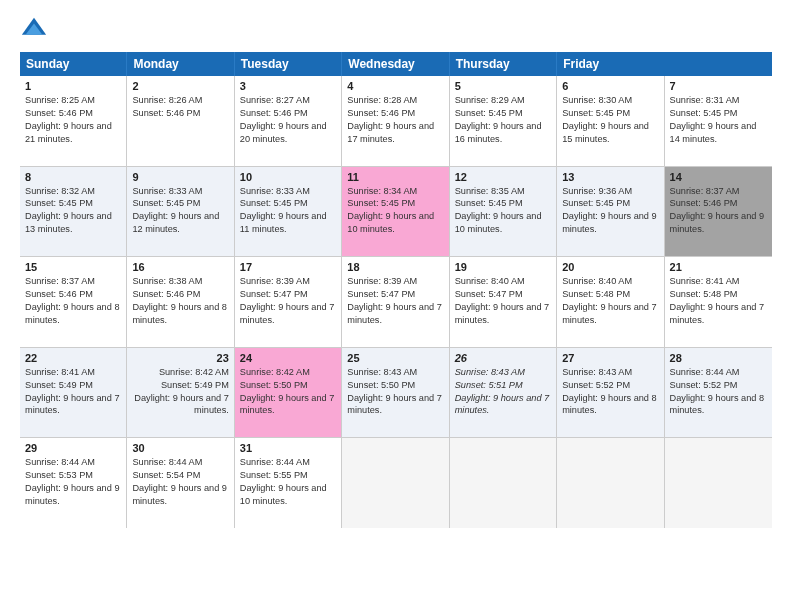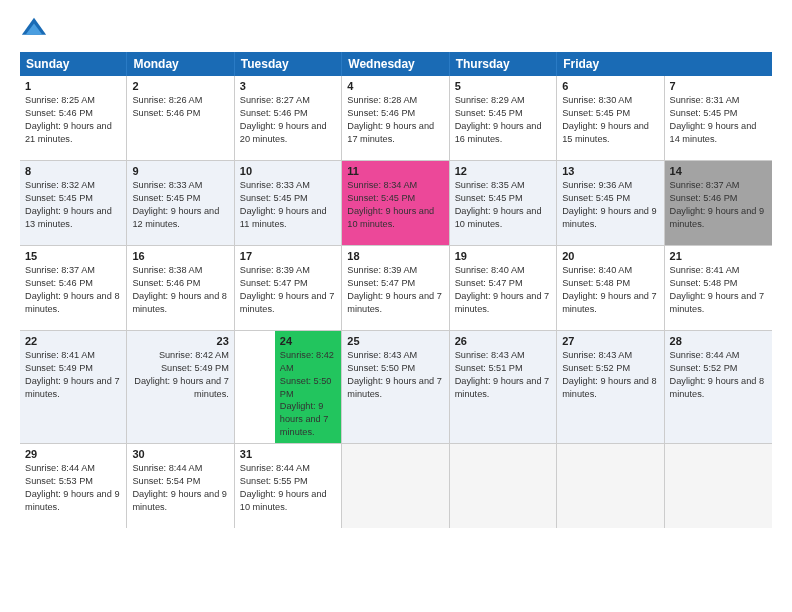--- a/index.html
+++ b/index.html
@@ -215,21 +215,21 @@
         </div>
       </div>
           <div class="cal-cell" style="background: rgb(238, 242, 248);">
         <span class="day-num">10</span>
         <div class="day-info">
           <span>Sunrise: 8:33 AM</span><br>
           <span>Sunset: 5:45 PM</span><br>
           <span>Daylight: 9 hours and 11 minutes.</span>
         </div>
       </div>
-          <div class="cal-cell" style="background: #ec4899;">
+          <div class="cal-cell" style="background: #f9a8d4;">
         <span class="day-num">11</span>
         <div class="day-info">
           <span>Sunrise: 8:34 AM</span><br>
           <span>Sunset: 5:45 PM</span><br>
           <span>Daylight: 9 hours and 10 minutes.</span>
         </div>
       </div>
           <div class="cal-cell" style="background: rgb(238, 242, 248);">
         <span class="day-num">12</span>
         <div class="day-info">
@@ -323,37 +323,37 @@
         </div>
       </div>
           <div class="cal-cell" style="background: rgb(238, 242, 248); text-align: right;">
         <span class="day-num">23</span>
         <div class="day-info">
           <span>Sunrise: 8:42 AM</span><br>
           <span>Sunset: 5:49 PM</span><br>
           <span>Daylight: 9 hours and 7 minutes.</span>
         </div>
       </div>
-          <div class="cal-cell" style="background: #22c55e; margin-left: 40px;">
+          <div class="cal-cell" style="background: #f9a8d4;">
         <span class="day-num">24</span>
         <div class="day-info">
           <span>Sunrise: 8:42 AM</span><br>
           <span>Sunset: 5:50 PM</span><br>
           <span>Daylight: 9 hours and 7 minutes.</span>
         </div>
       </div>
           <div class="cal-cell" style="background: rgb(238, 242, 248);">
         <span class="day-num">25</span>
         <div class="day-info">
           <span>Sunrise: 8:43 AM</span><br>
           <span>Sunset: 5:50 PM</span><br>
           <span>Daylight: 9 hours and 7 minutes.</span>
         </div>
       </div>
-          <div class="cal-cell" style="background: rgb(238, 242, 248);">
+          <div class="cal-cell" style="background: rgb(238, 242, 248); font-style: italic;">
         <span class="day-num">26</span>
         <div class="day-info">
           <span>Sunrise: 8:43 AM</span><br>
           <span>Sunset: 5:51 PM</span><br>
           <span>Daylight: 9 hours and 7 minutes.</span>
         </div>
       </div>
           <div class="cal-cell" style="background: rgb(238, 242, 248);">
         <span class="day-num">27</span>
         <div class="day-info">

